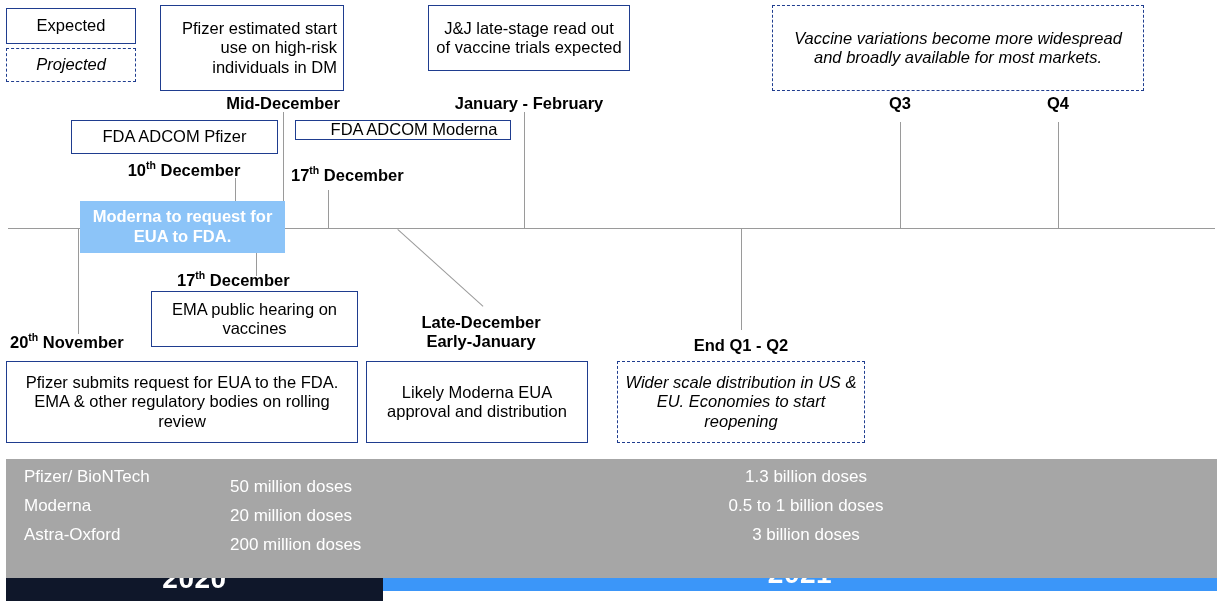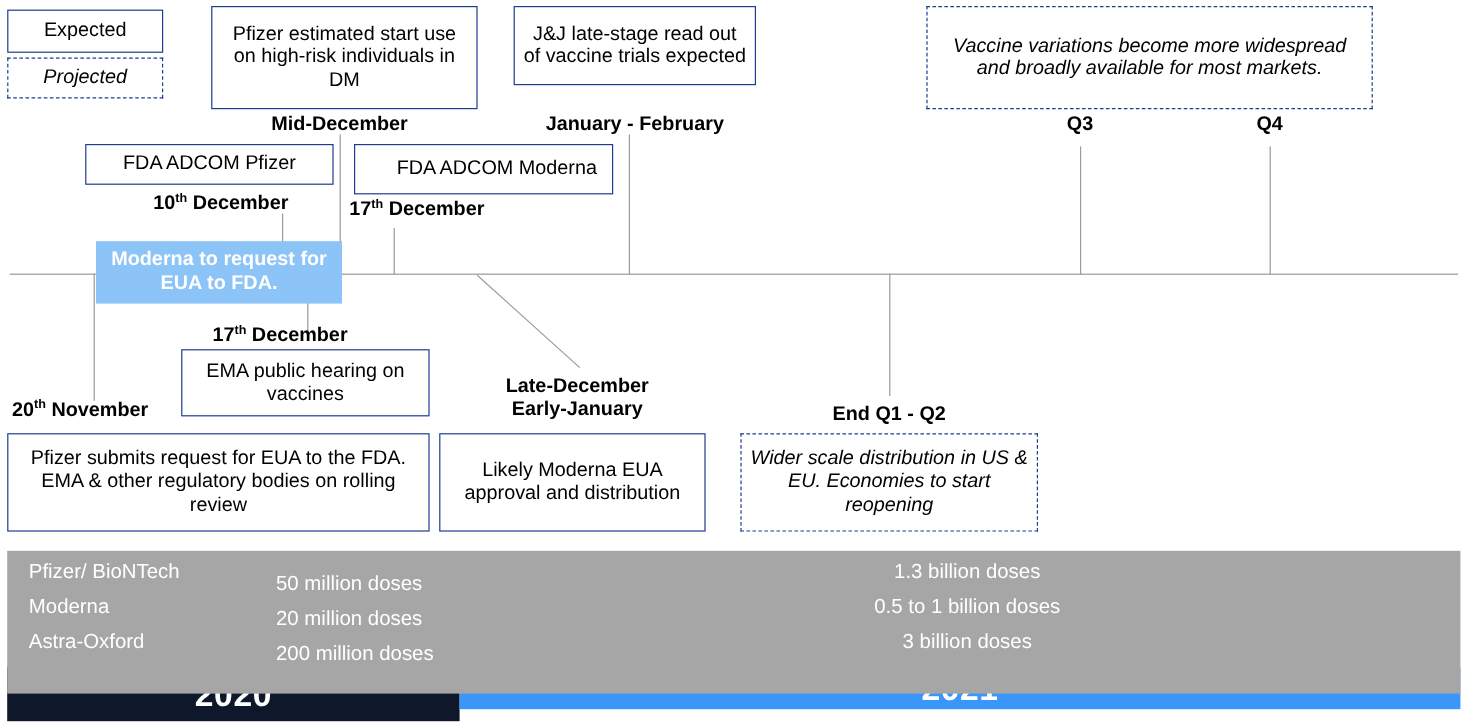--- a/index.html
+++ b/index.html
@@ -114,21 +114,21 @@
 
 <div id="stage">
 
   <div class="box solid" style="left:6px; top:8px; width:130px; height:36px;">
     <span>Expected</span>
   </div>
   <div class="box dashed" style="left:6px; top:48px; width:130px; height:34px;">
     <span>Projected</span>
   </div>
 
-  <div class="box solid" style="left:176px; top:5px; width:222px; height:86px;">
+  <div class="box solid" style="left:160px; top:5px; width:184px; height:86px;text-align:right;">
     <span>Pfizer estimated start use on high-risk individuals in DM</span>
   </div>
   <div class="cap" style="left:183px; top:94px; width:200px;">
     <span>Mid-December</span>
   </div>
 
   <div class="box solid" style="left:428px; top:5px; width:202px; height:66px;">
     <span>J&amp;J late-stage read out of vaccine trials expected</span>
   </div>
   <div class="cap" style="left:429px; top:94px; width:200px;">
@@ -145,21 +145,21 @@
     <span>Q4</span>
   </div>
 
   <div class="box solid" style="left:71px; top:120px; width:207px; height:34px;">
     <span>FDA ADCOM Pfizer</span>
   </div>
   <div class="cap" style="left:104px; top:159px; width:160px;">
     <span>10</span><sup>th</sup><span> December</span>
   </div>
 
-  <div class="box solid" style="left:295px; top:120px; width:216px; height:42px;padding-left:28px;">
+  <div class="box solid" style="left:295px; top:120px; width:216px; height:20px;padding-left:28px;">
     <span>FDA ADCOM Moderna</span>
   </div>
   <div class="cap" style="left:291px; top:164px; width:160px; text-align:left;">
     <span>17</span><sup>th</sup><span> December</span>
   </div>
 
   <div class="axis" style="left:8px; top:228px; width:1207px; height:1.4px;"></div>
 
   <div class="tick" style="left:283px; top:112px; height:117px;"></div>
   <div class="tick" style="left:524px; top:112px; height:117px;"></div>

